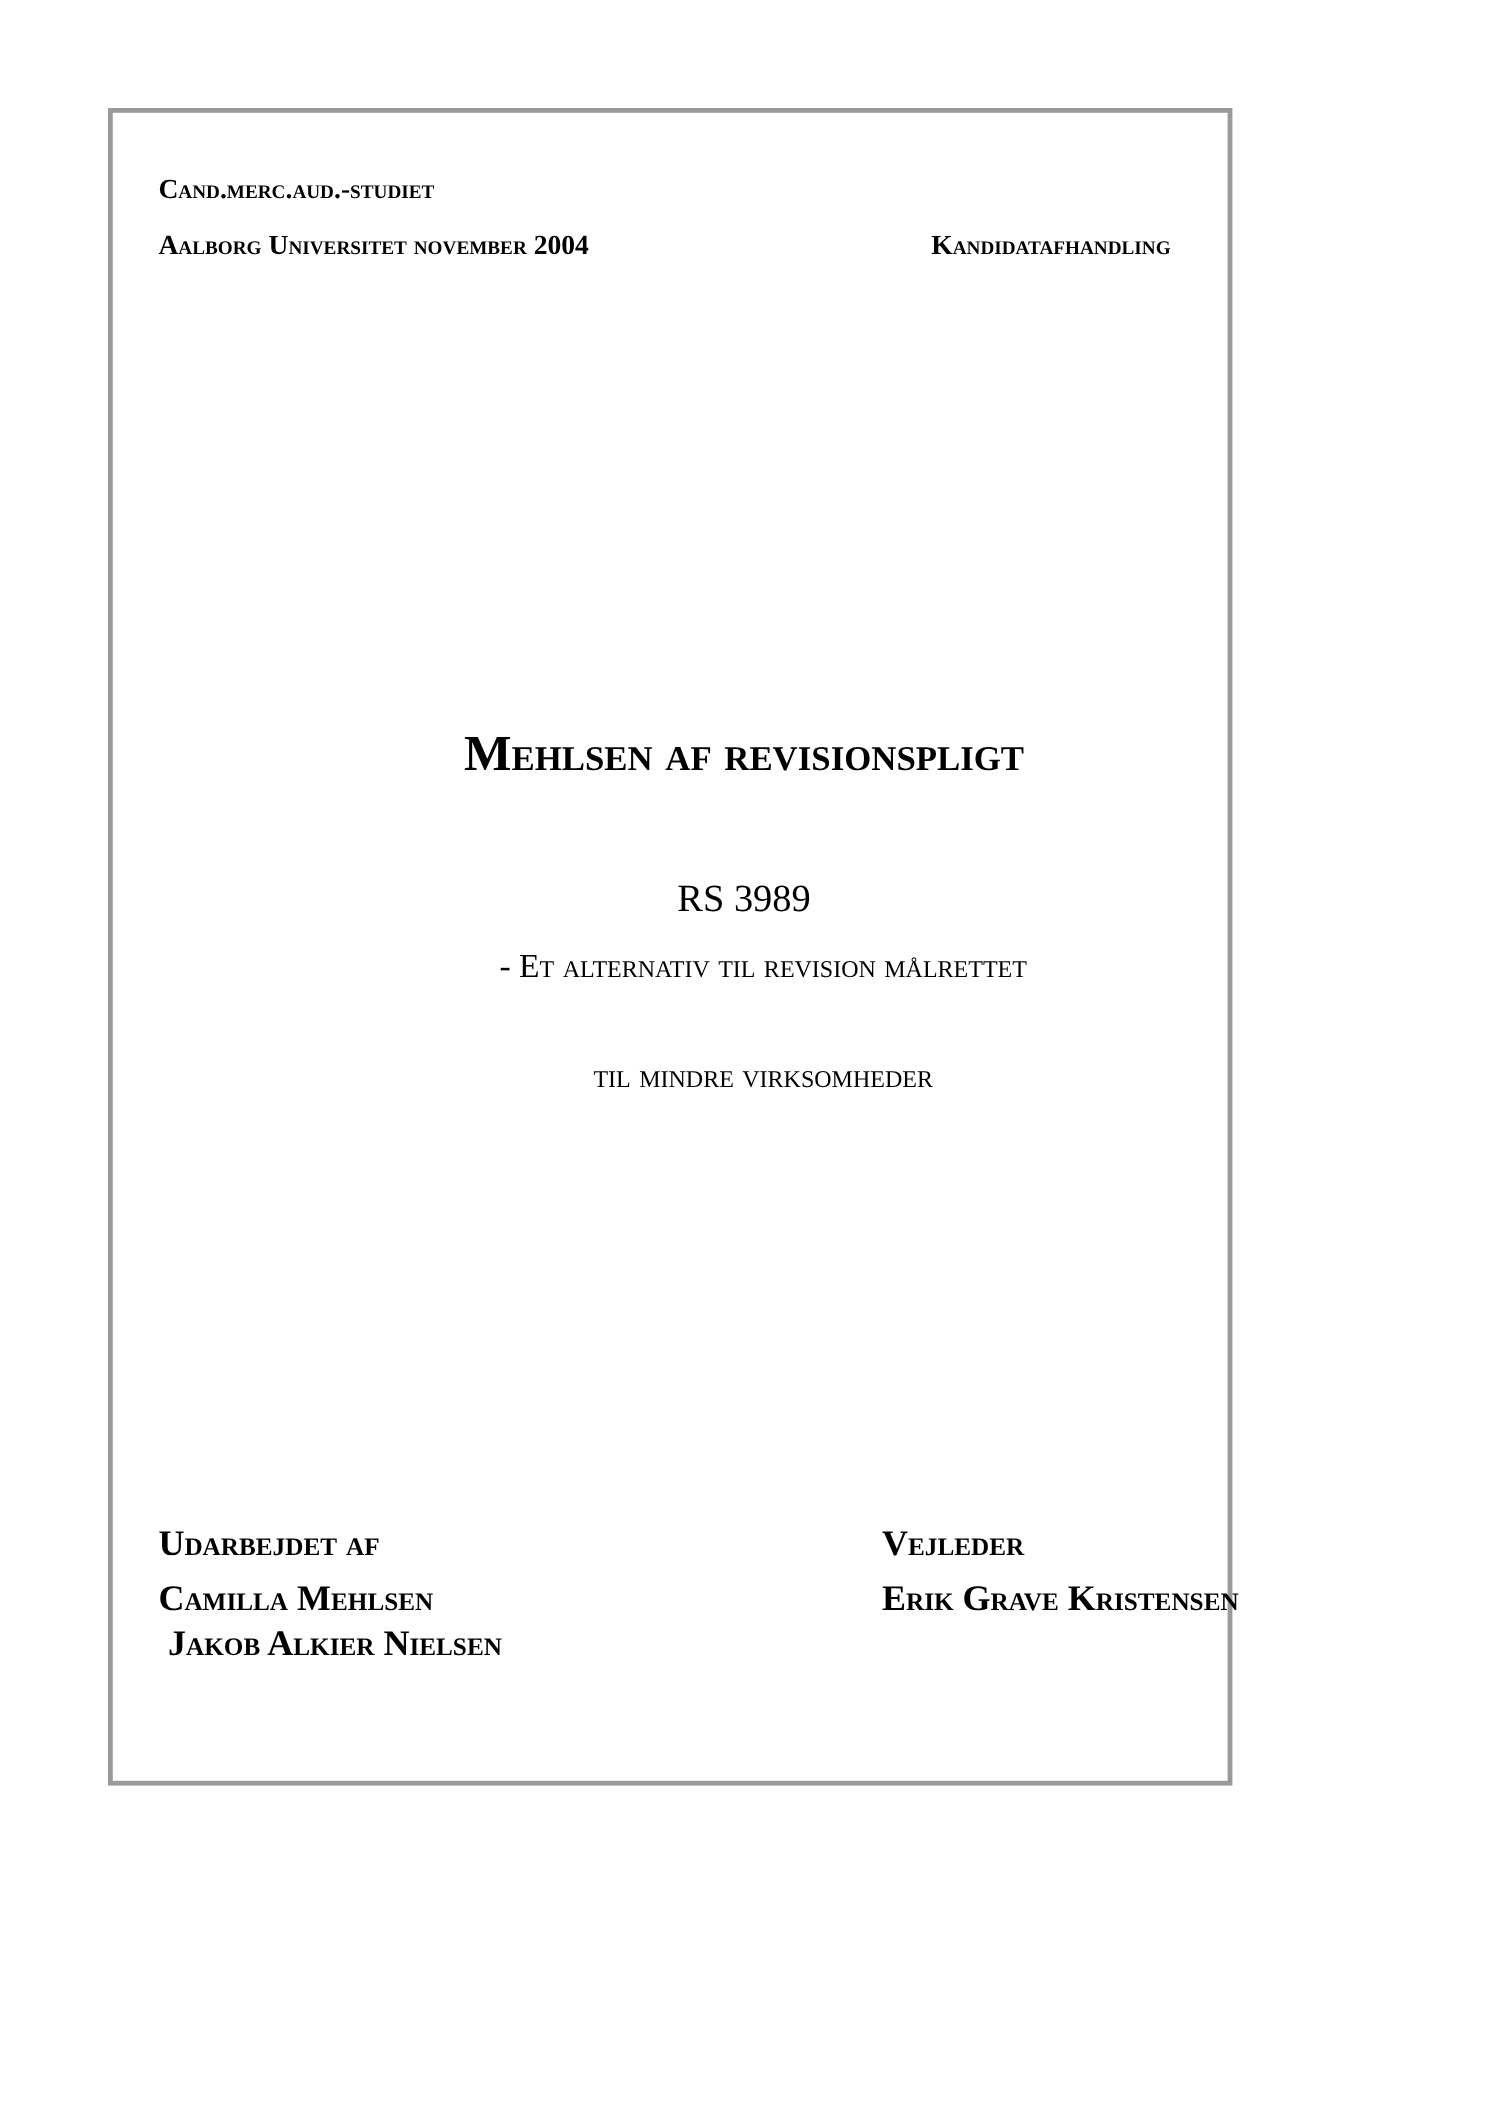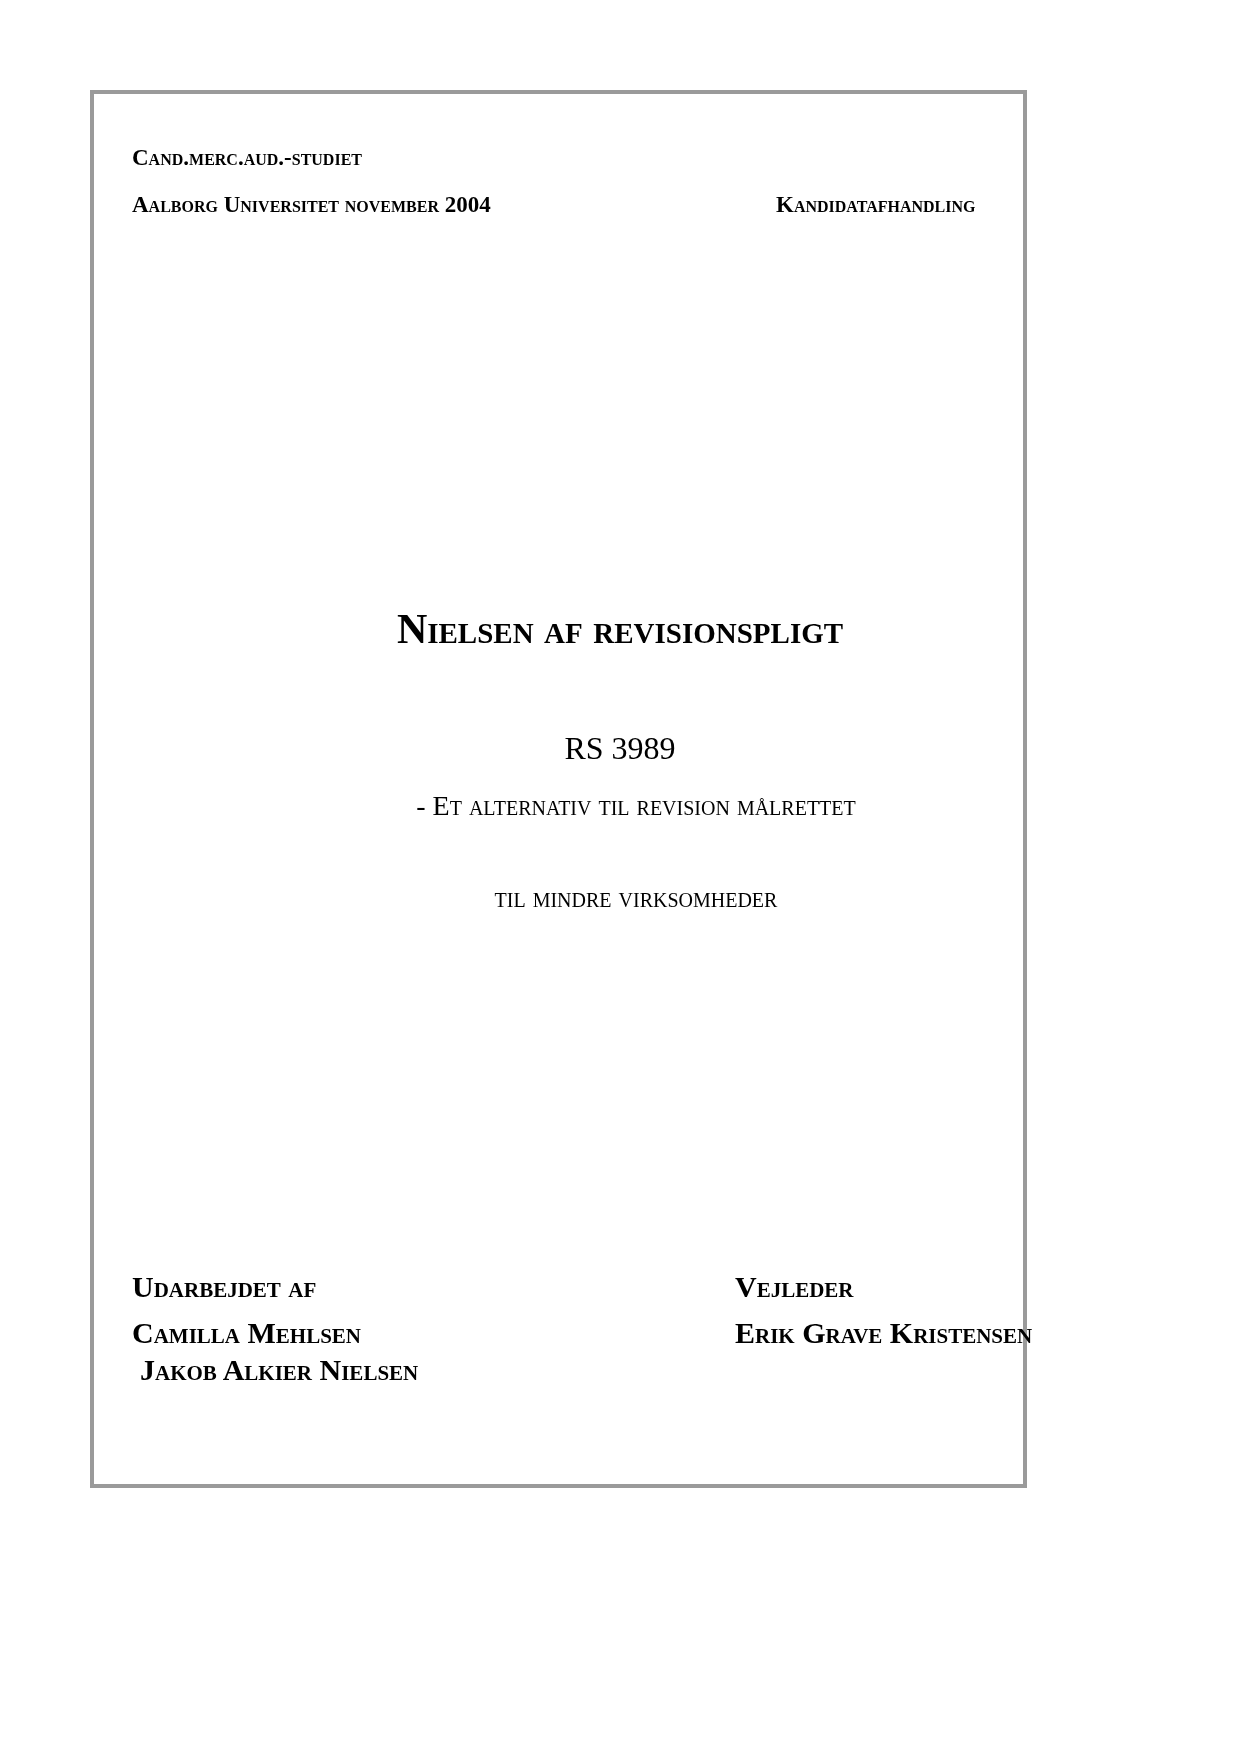--- a/index.html
+++ b/index.html
@@ -17,21 +17,21 @@
   </style>
 </head>
 <body>
 
 <div class="frame"></div>
 
 <div class="abs sc bold hdr" style="left:132px; top:146px;">Cand.merc.aud.-studiet</div>
 <div class="abs sc bold hdr" style="left:132px; top:193px;">Aalborg Universitet november 2004</div>
 <div class="abs sc bold hdr" style="left:735px; top:193px;margin-left:41px;">Kandidatafhandling</div>
 
-<div class="abs sc bold title" style="top:608px;">Nielsen af revisionspligt</div>
+<div class="abs sc bold title" style="top:608px;">Mehlsen af revisionspligt</div>
 
 <div class="abs rs" style="top:732px;">RS 3989</div>
 
 <div class="abs sc sub" style="top:792px;">- Et alternativ til revision målrettet</div>
 <div class="abs sc sub" style="top:840px;margin-top:44px;">til mindre virksomheder</div>
 
 <div class="abs sc bold lbl" style="left:132px; top:1272px;">Udarbejdet af</div>
 <div class="abs sc name" style="left:132px; top:1318px;">Camilla Mehlsen</div>
 <div class="abs sc name" style="left:140px; top:1355px;text-align:right;">Jakob Alkier Nielsen</div>
 

